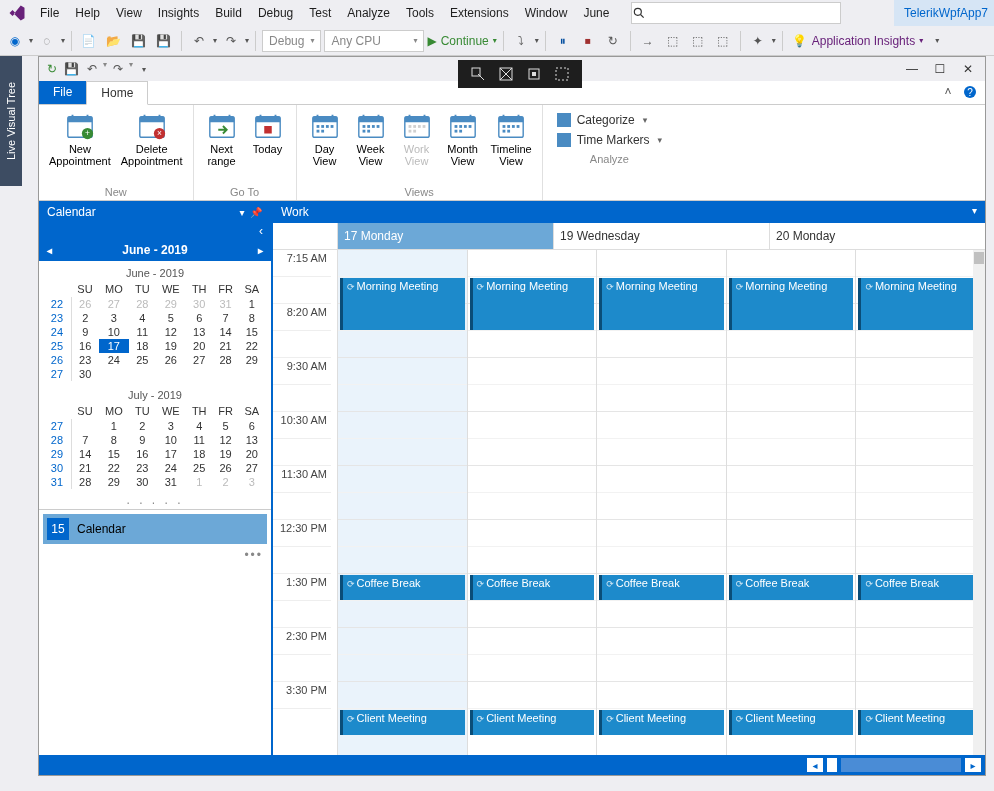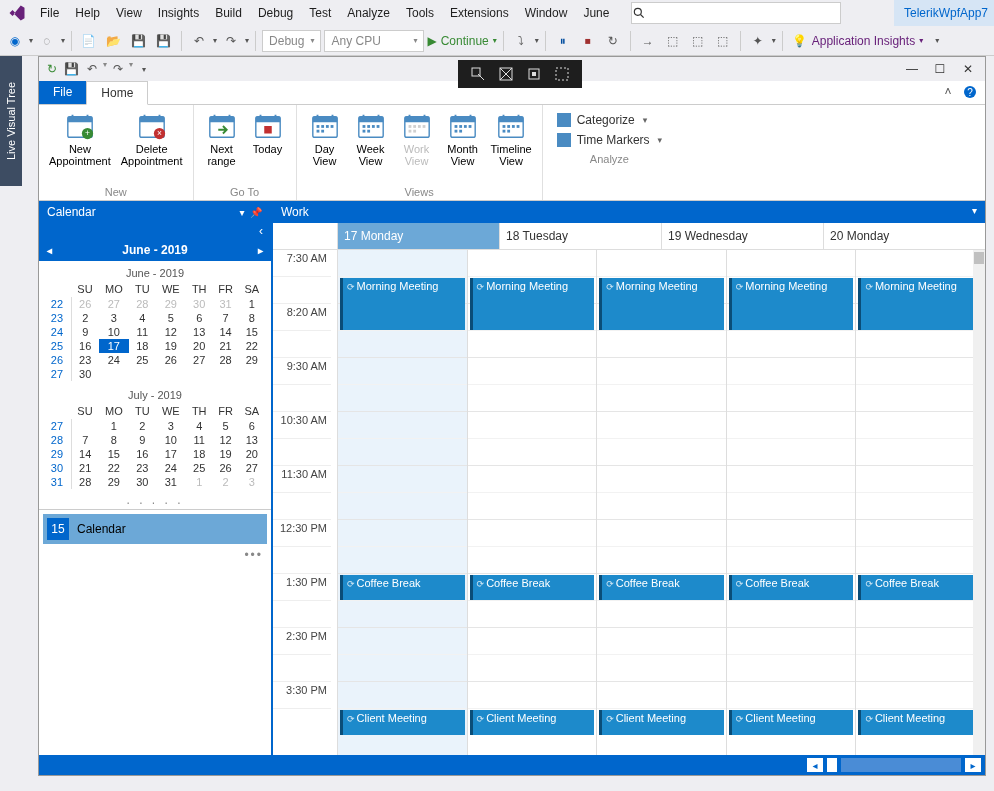--- a/index.html
+++ b/index.html
@@ -578,27 +578,26 @@
     </div>
 
     <div class="schedule">
       <div class="sched-header">
         <span>Work</span>
         <span class="dd">▾</span>
       </div>
       <div class="day-header-row" id="day-heads">
         <div class="time-gutter-head"></div>
       <div class="day-head today">17 Monday</div>
-          <div class="day-head">18 Tuesday</div>
           <div class="day-head">19 Wednesday</div>
           <div class="day-head">20 Monday</div>
         </div>
       <div class="sched-body">
         <div class="time-gutter" id="time-gutter">
-            <div class="time-slot" style="height: 27px;">7:30 AM</div>
+            <div class="time-slot" style="height: 27px;">7:15 AM</div>
             <div class="time-slot" style="height: 27px;"></div>
             <div class="time-slot" style="height: 27px;">8:20 AM</div>
             <div class="time-slot" style="height: 27px;"></div>
             <div class="time-slot" style="height: 27px;">9:30 AM</div>
             <div class="time-slot" style="height: 27px;"></div>
             <div class="time-slot" style="height: 27px;">10:30 AM</div>
             <div class="time-slot" style="height: 27px;"></div>
             <div class="time-slot" style="height: 27px;">11:30 AM</div>
             <div class="time-slot" style="height: 27px;"></div>
             <div class="time-slot" style="height: 27px;">12:30 PM</div>

